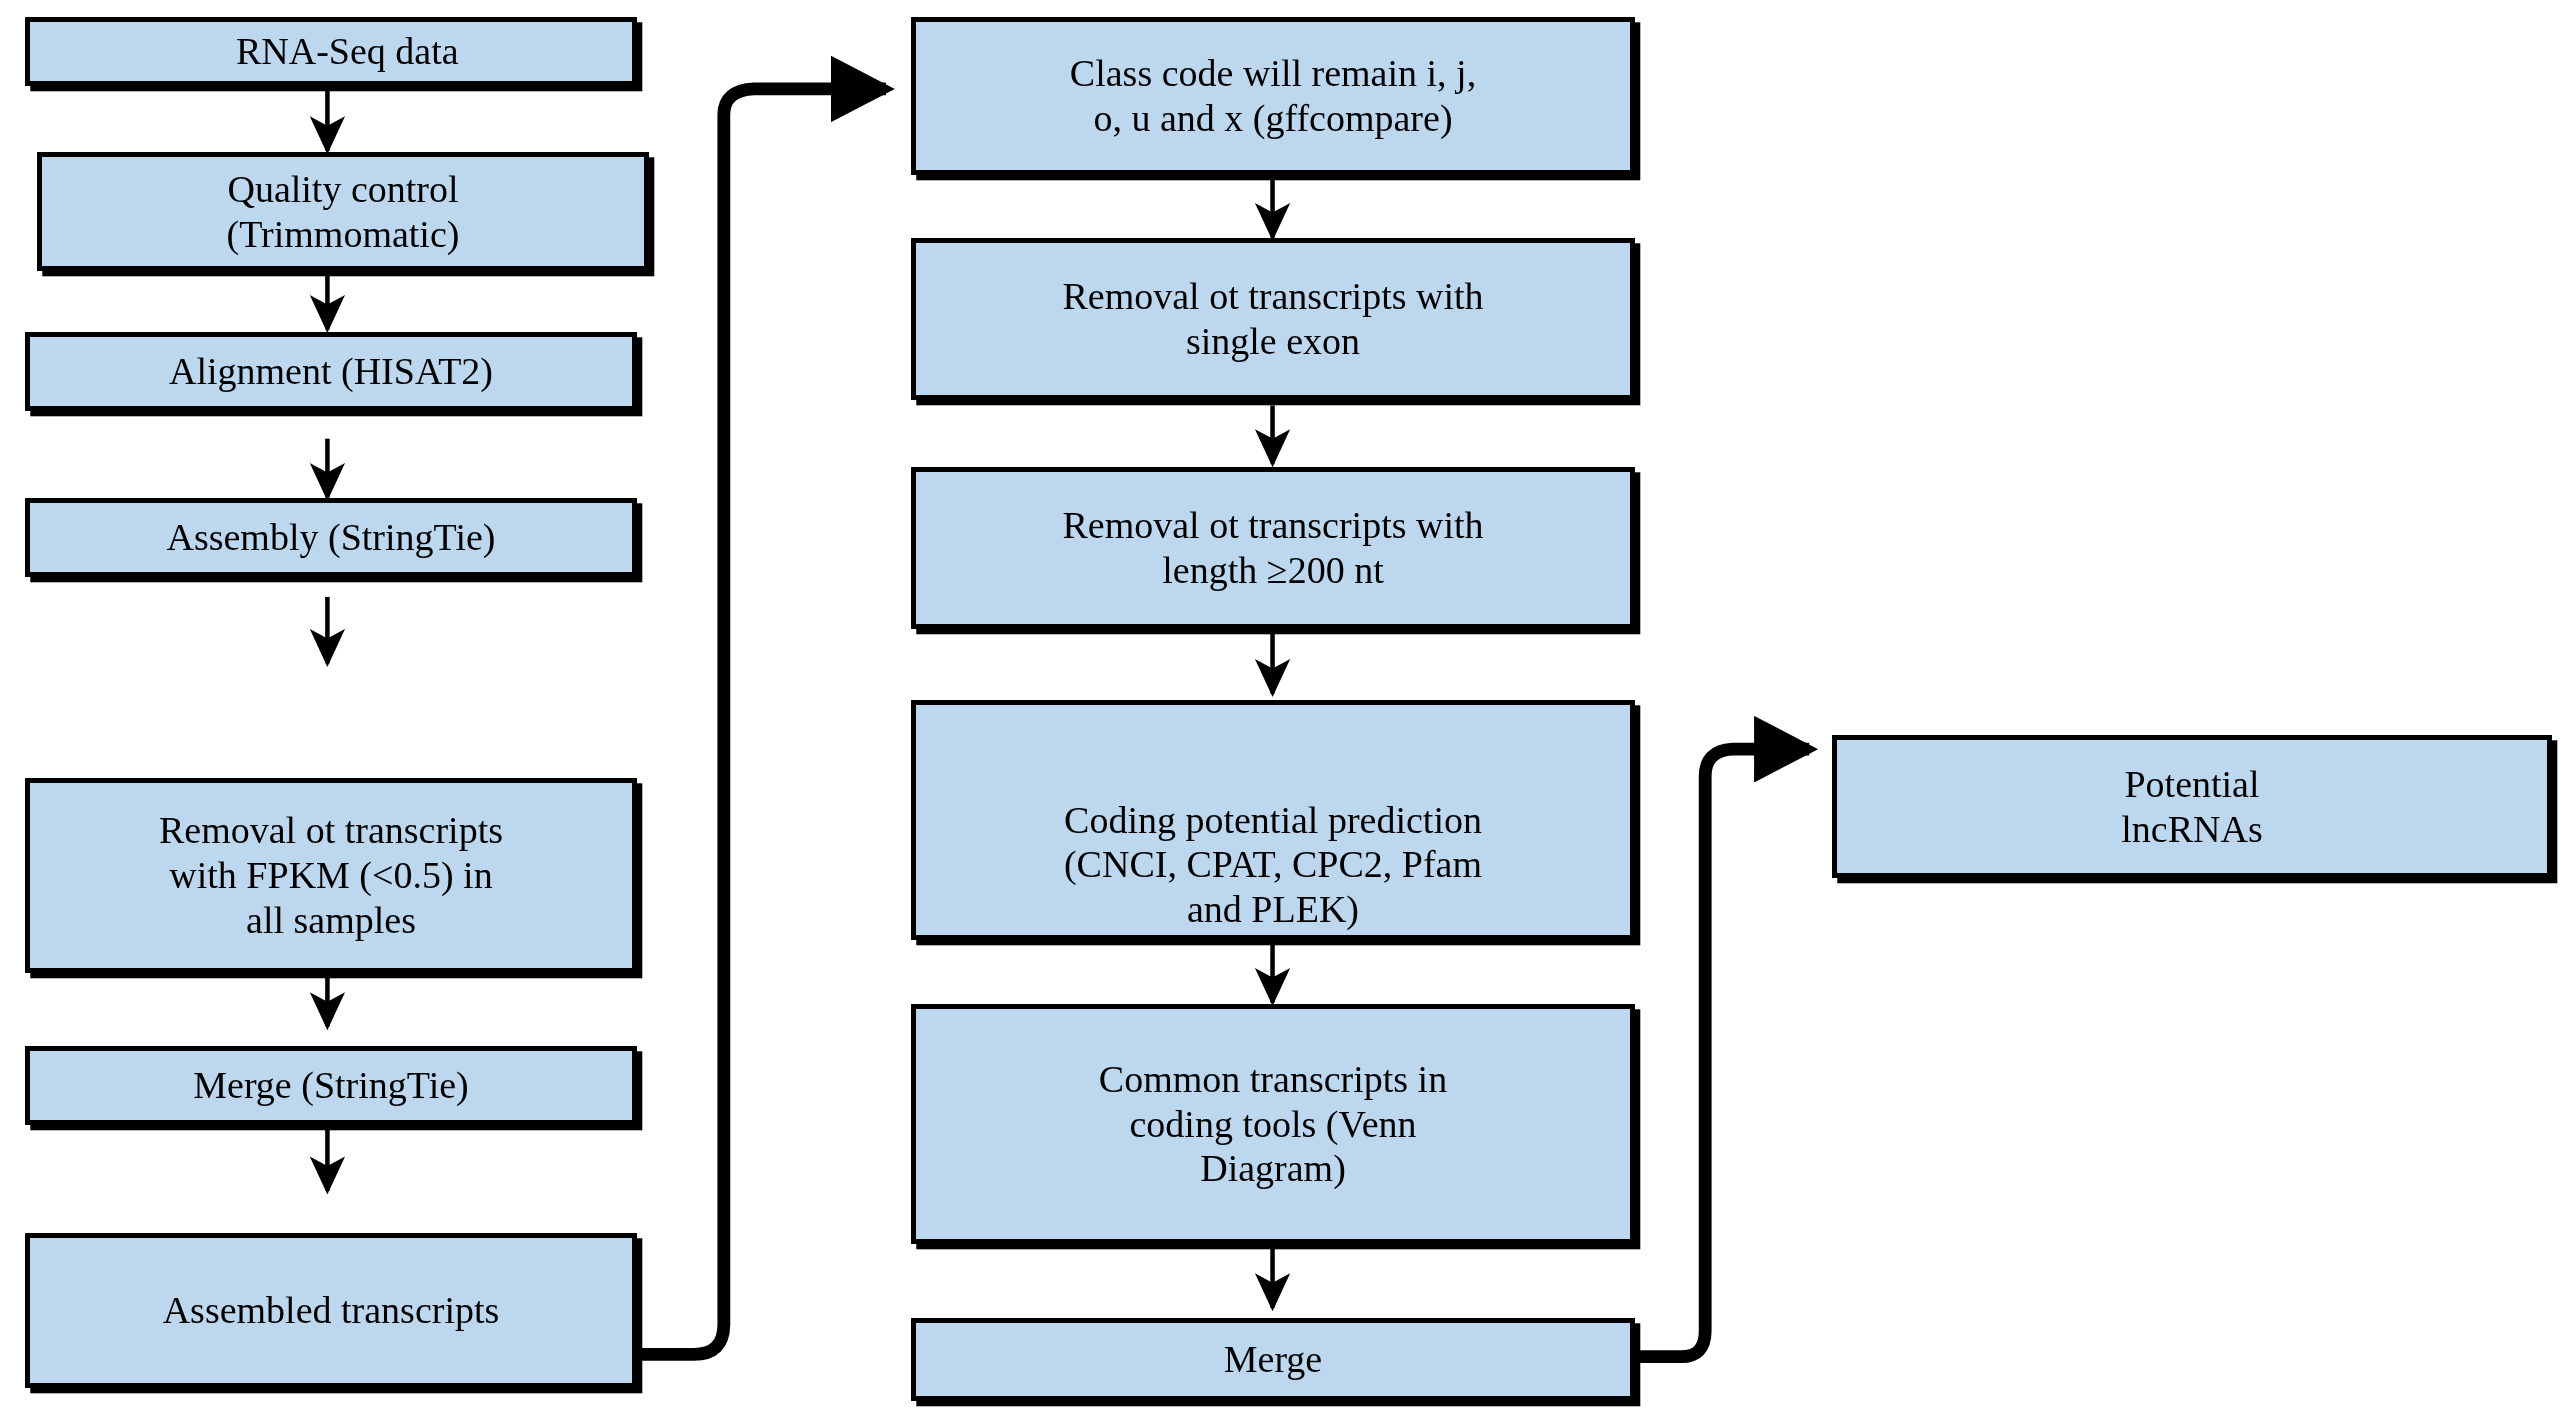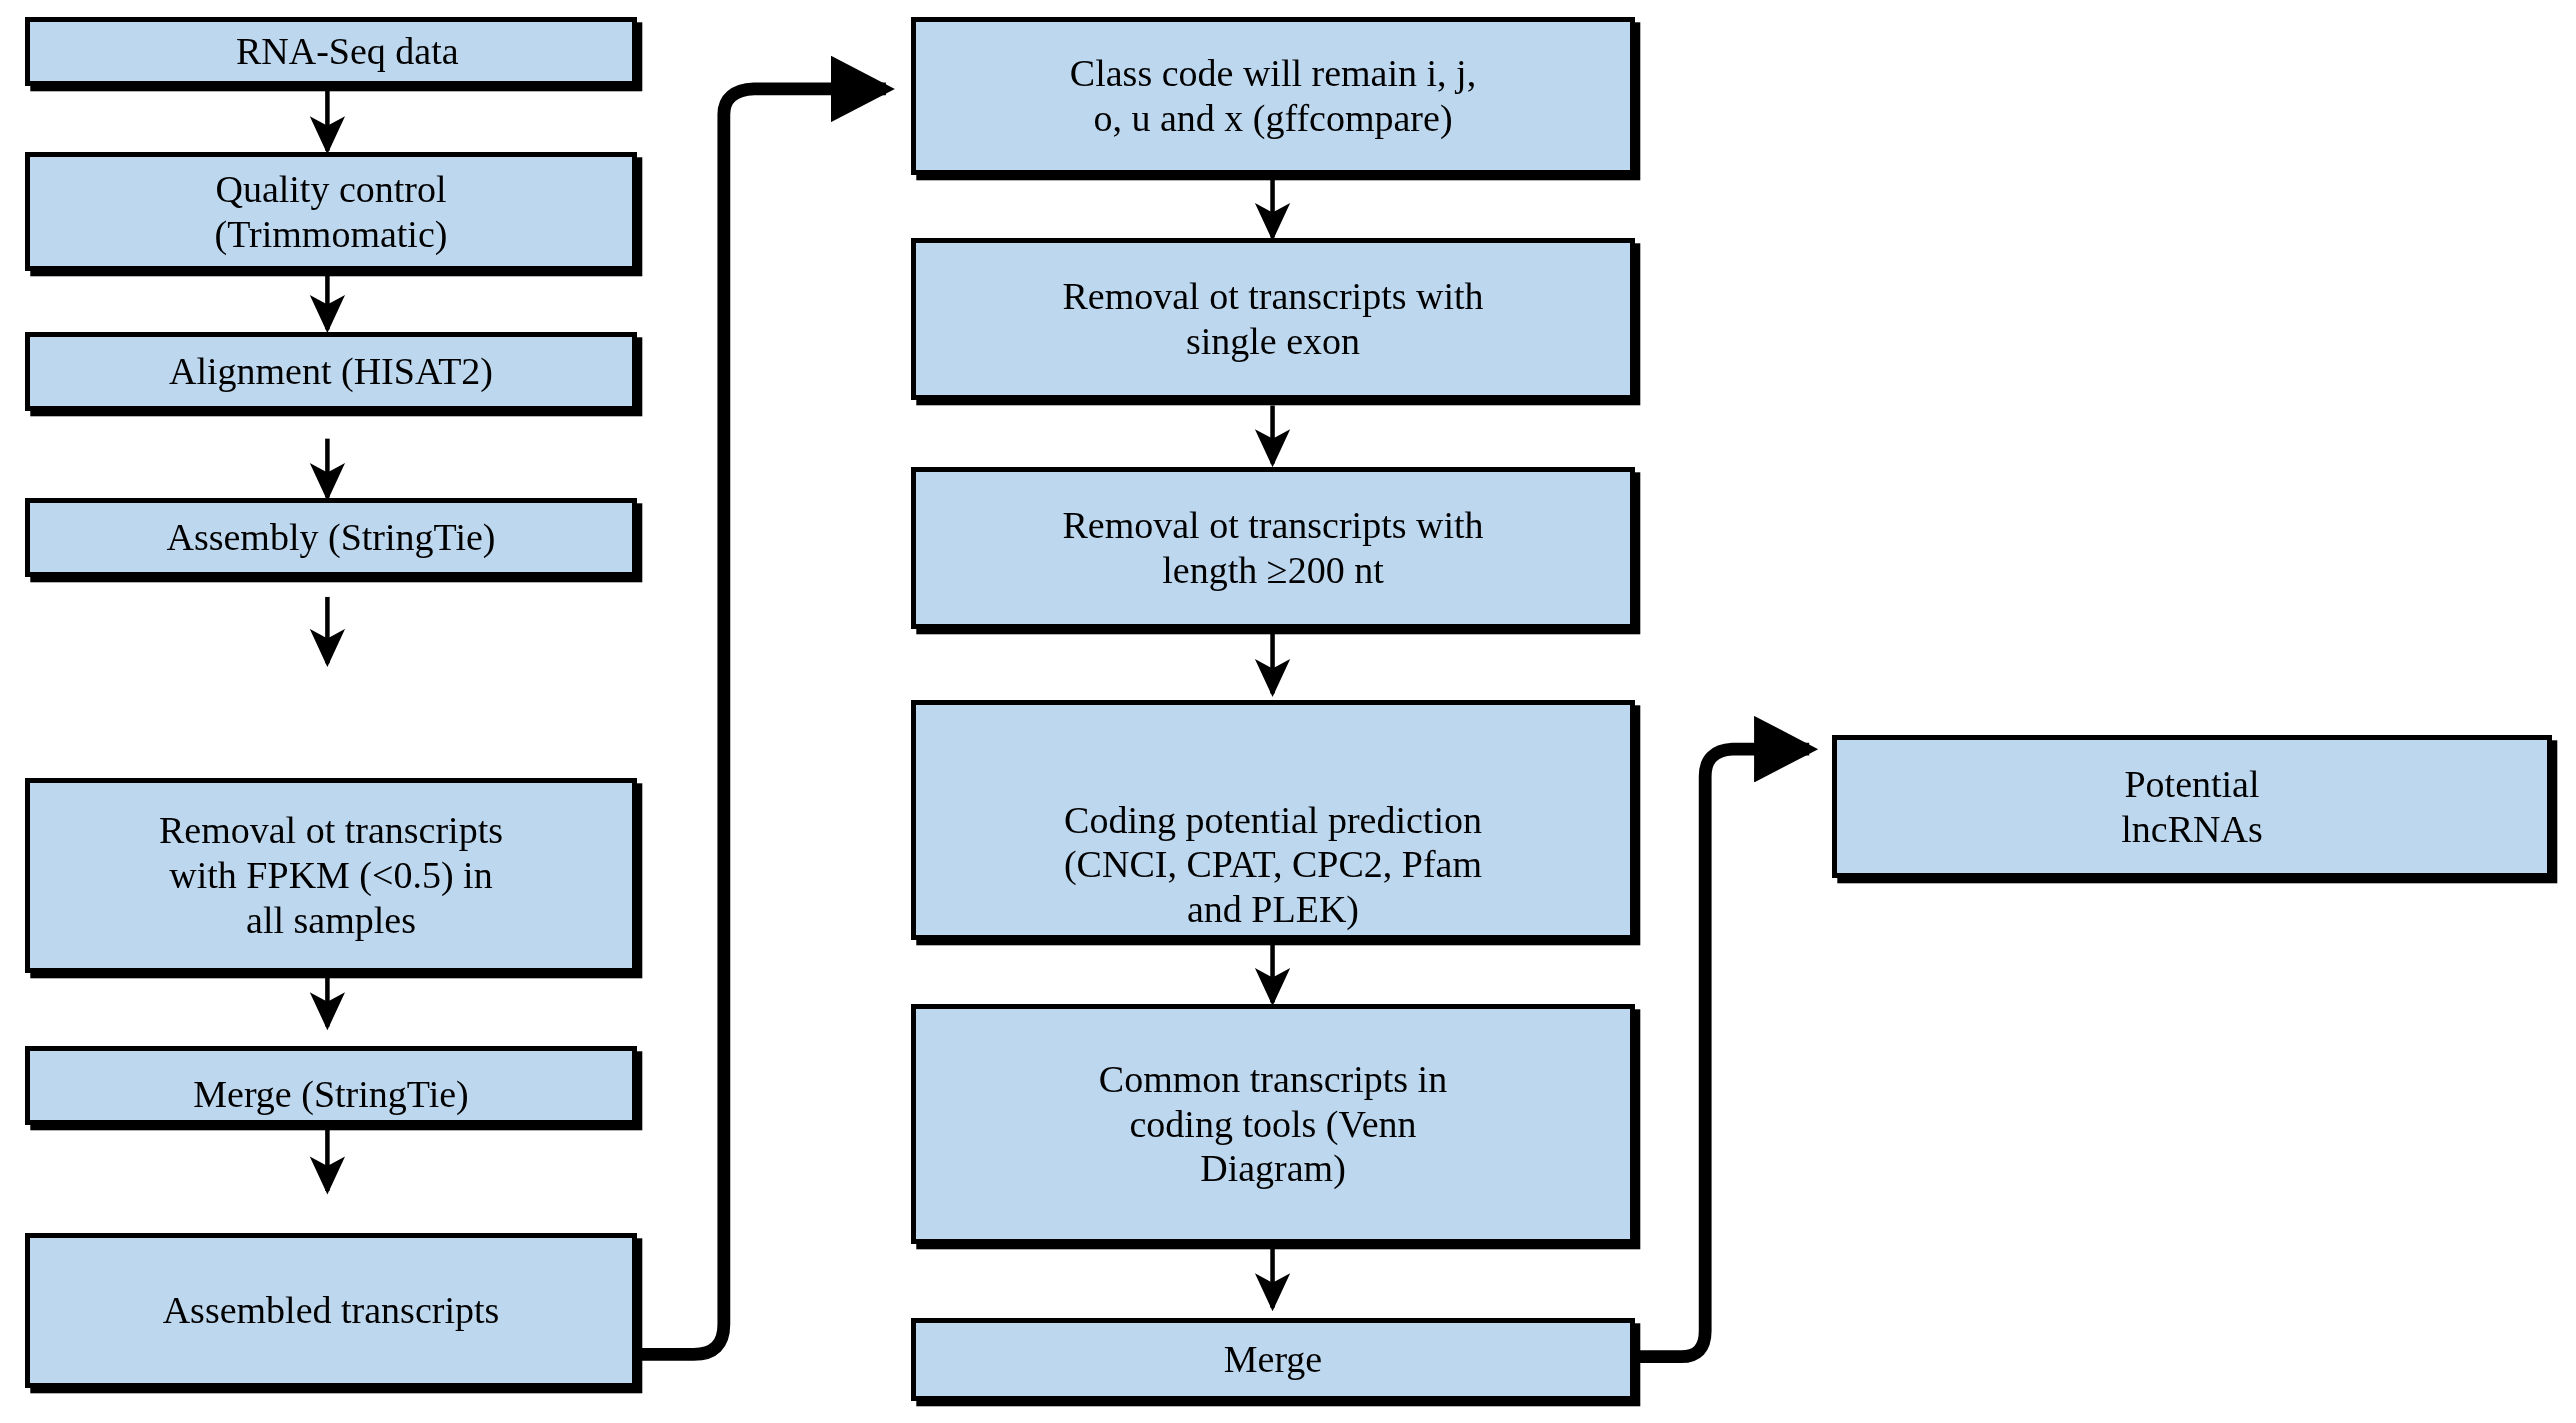--- a/index.html
+++ b/index.html
@@ -99,40 +99,40 @@
 
     <g>
       <path d="M 2174 1800 L 2230 1800 Q 2262 1800 2262 1766 L 2262 1030 Q 2262 996 2298 994 L 2400 994" fill="none" stroke="#000000" stroke-width="17" stroke-linecap="butt" marker-end="url(#ahBig)"></path>
     </g>
   </svg>
 
   <div class="node" style="left:25px; top:16.6px; width:612px; height:69px;padding-left:40px;">
     <span class="node-label">RNA-Seq data</span>
   </div>
 
-  <div class="node" style="left:25px; top:152px; width:612px; height:119px;">
+  <div class="node" style="left:37px; top:152px; width:612px; height:119px;">
     <span class="node-label">Quality control
 (Trimmomatic)</span>
   </div>
 
   <div class="node" style="left:25px; top:332px; width:612px; height:79px;">
     <span class="node-label">Alignment (HISAT2)</span>
   </div>
 
   <div class="node" style="left:25px; top:498px; width:612px; height:79px;">
     <span class="node-label">Assembly (StringTie)</span>
   </div>
 
   <div class="node" style="left:25px; top:778px; width:612px; height:195px;">
     <span class="node-label">Removal ot transcripts
 with FPKM (&lt;0.5) in
 all samples</span>
   </div>
 
-  <div class="node" style="left:25px; top:1046px; width:612px; height:79px;align-items:flex-end;">
+  <div class="node" style="left:25px; top:1046px; width:612px; height:79px;">
     <span class="node-label">Merge (StringTie)</span>
   </div>
 
   <div class="node" style="left:25px; top:1233px; width:612px; height:155px;">
     <span class="node-label">Assembled transcripts</span>
   </div>
 
   <div class="node" style="left:911px; top:16.6px; width:724px; height:158px;">
     <span class="node-label">Class code will remain i, j,
 o, u and x (gffcompare)</span>

